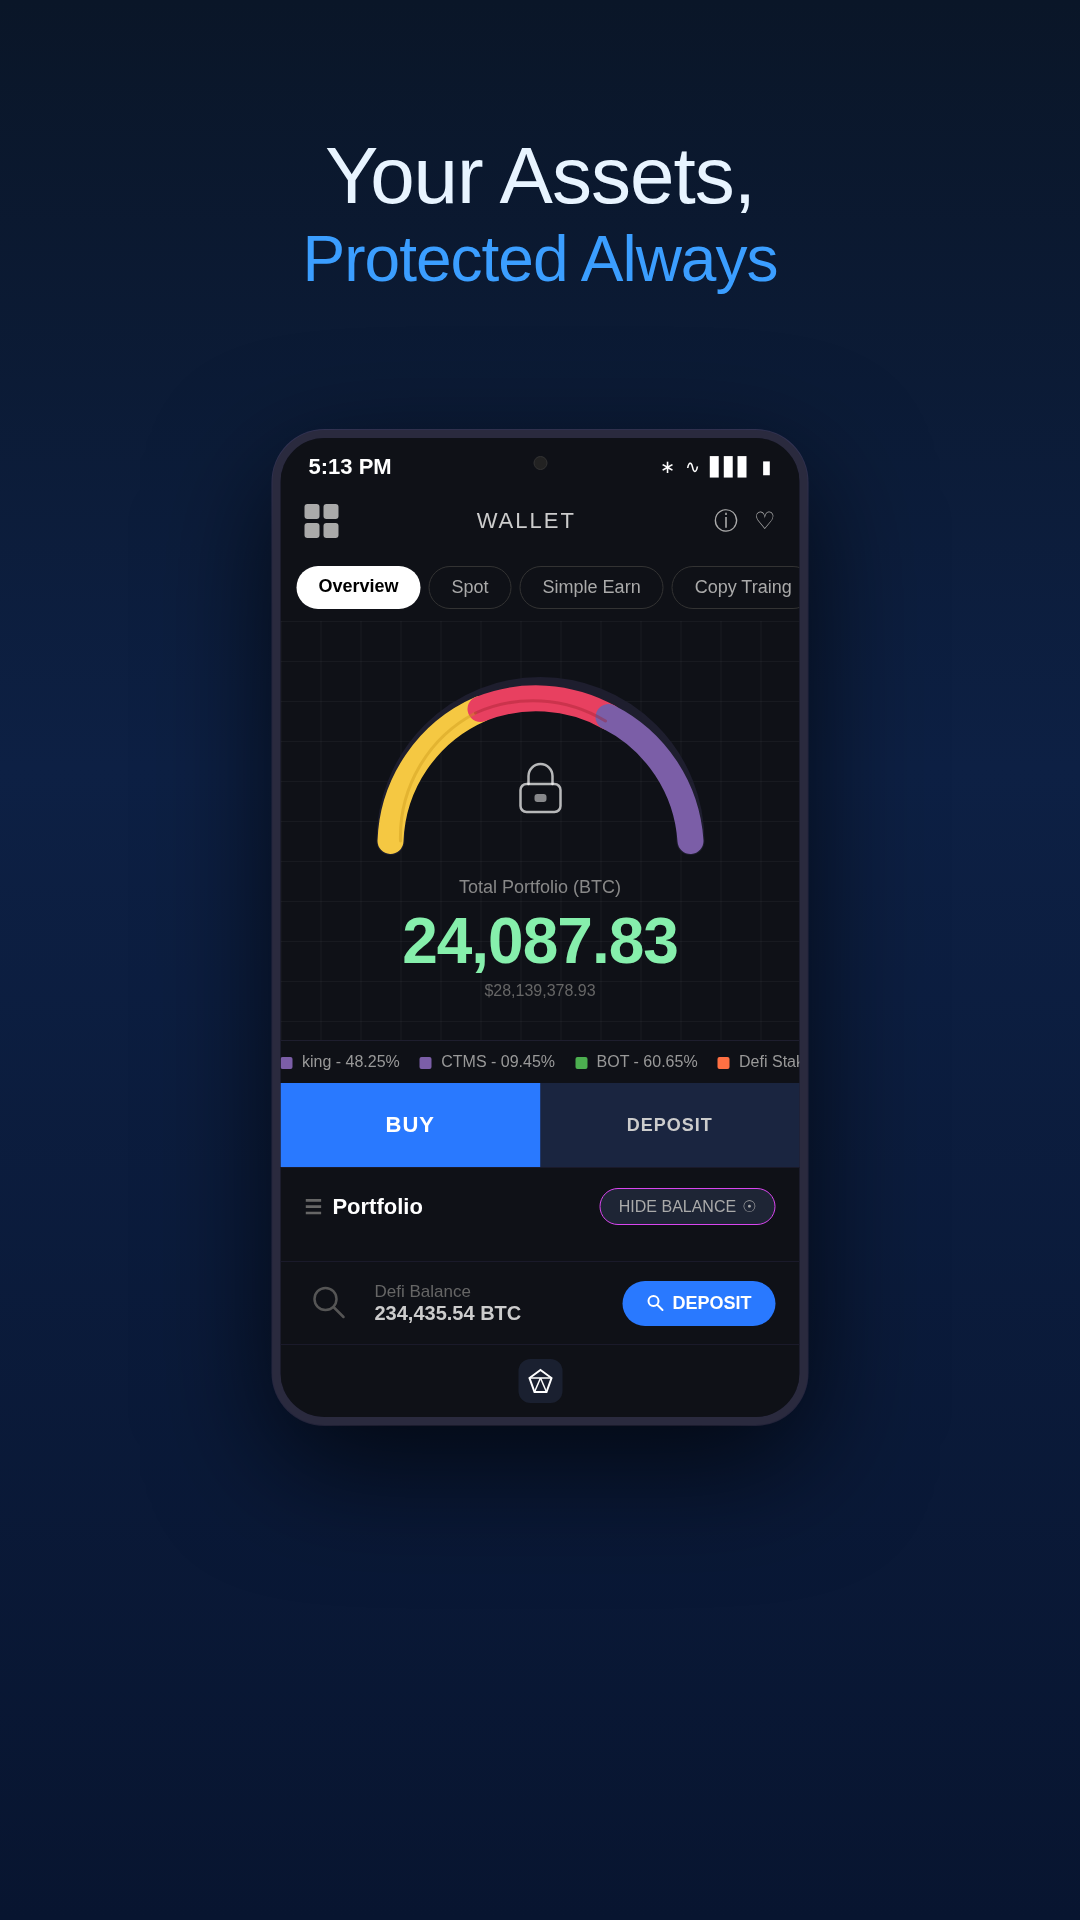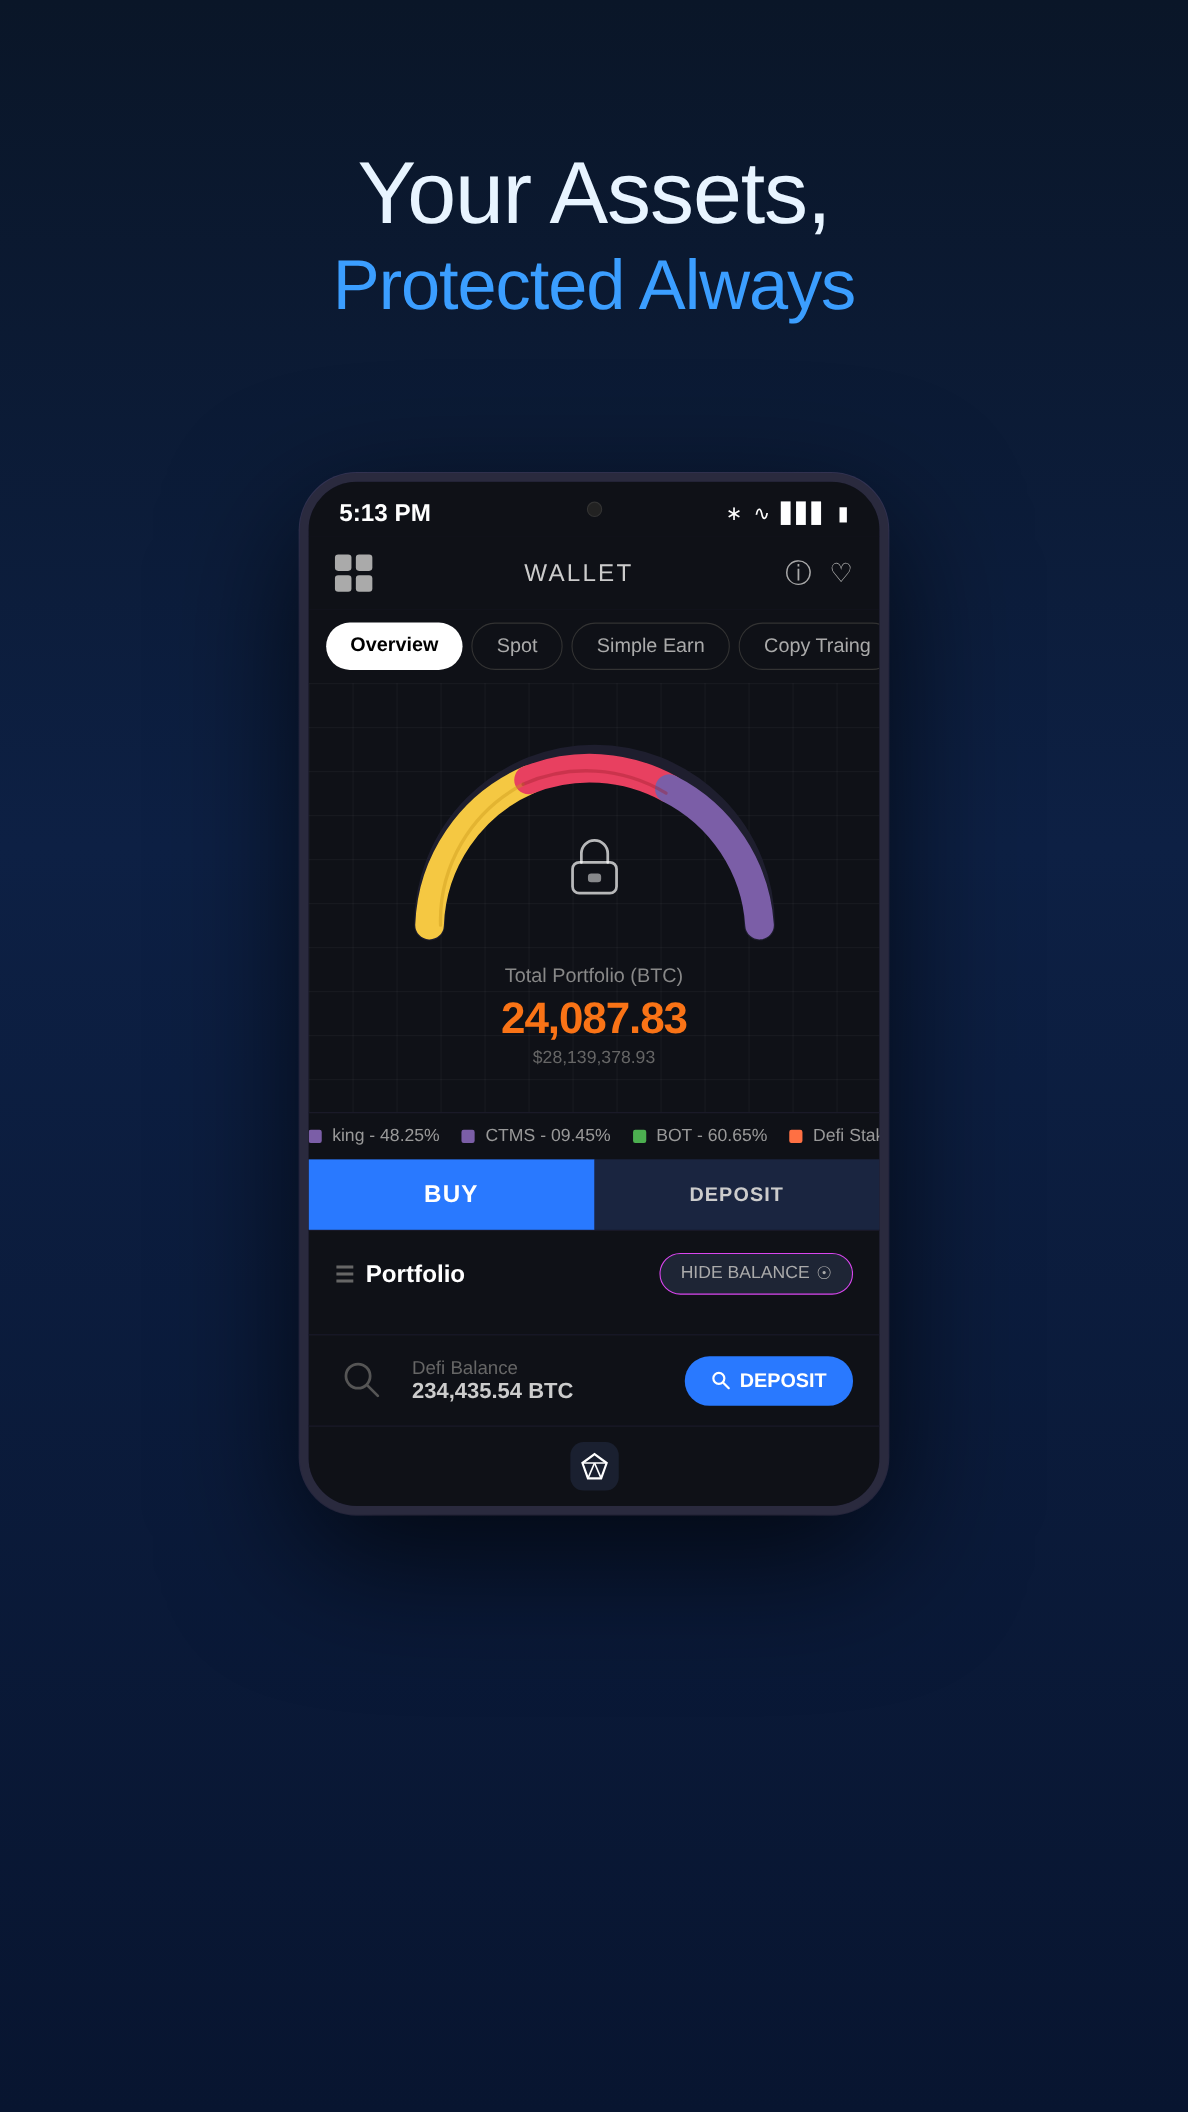--- a/index.html
+++ b/index.html
@@ -205,23 +205,23 @@
     }
 
     .portfolio-label {
       font-size: 18px;
       color: #888;
       margin-top: 16px;
       text-align: center;
     }
 
     .portfolio-value {
-      font-size: 40px;
+      font-size: 64px;
       font-weight: 600;
-      color: #f97316;
+      color: #86efac;
       text-align: center;
       letter-spacing: -1px;
       margin-top: 6px;
     }
 
     .portfolio-usd {
       font-size: 16px;
       color: #666;
       text-align: center;
       margin-top: 4px;
@@ -253,21 +253,21 @@
       width: 12px;
       height: 12px;
       border-radius: 2px;
       margin-right: 5px;
       vertical-align: middle;
     }
 
     
     .action-buttons {
       display: flex;
-      height: 64px;
+      height: 84px;
     }
 
     .btn-buy {
       flex: 1;
       background: #2979ff;
       color: #fff;
       font-size: 22px;
       font-weight: 700;
       border: none;
       cursor: pointer;

